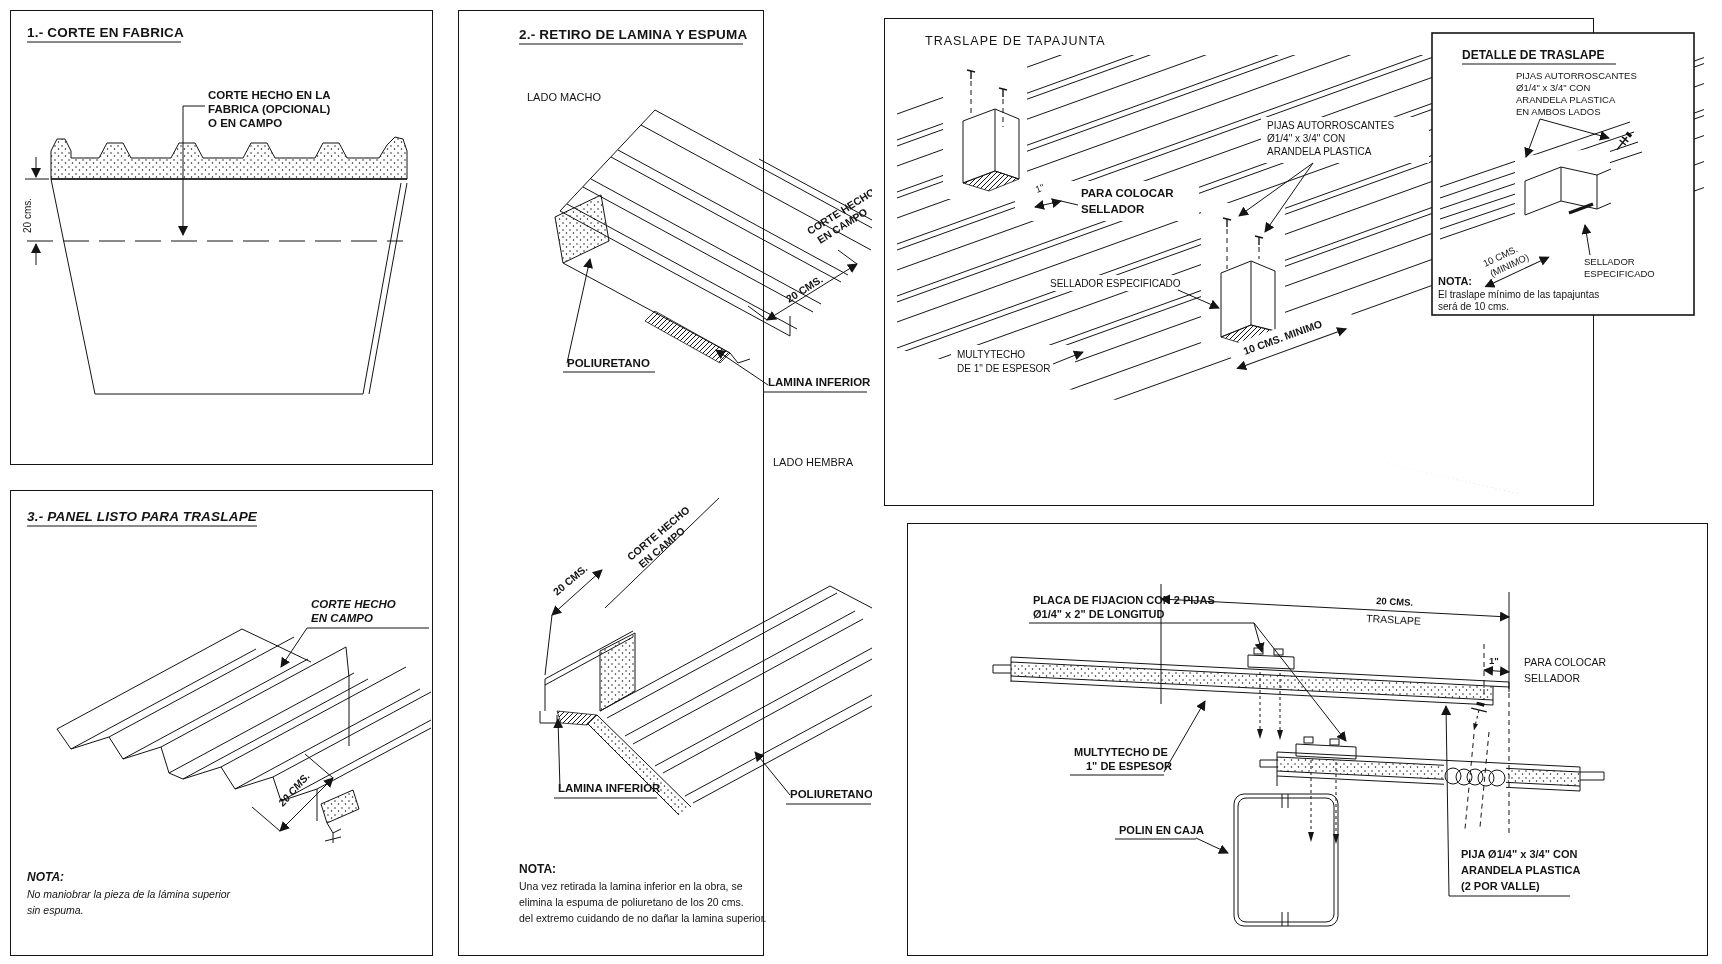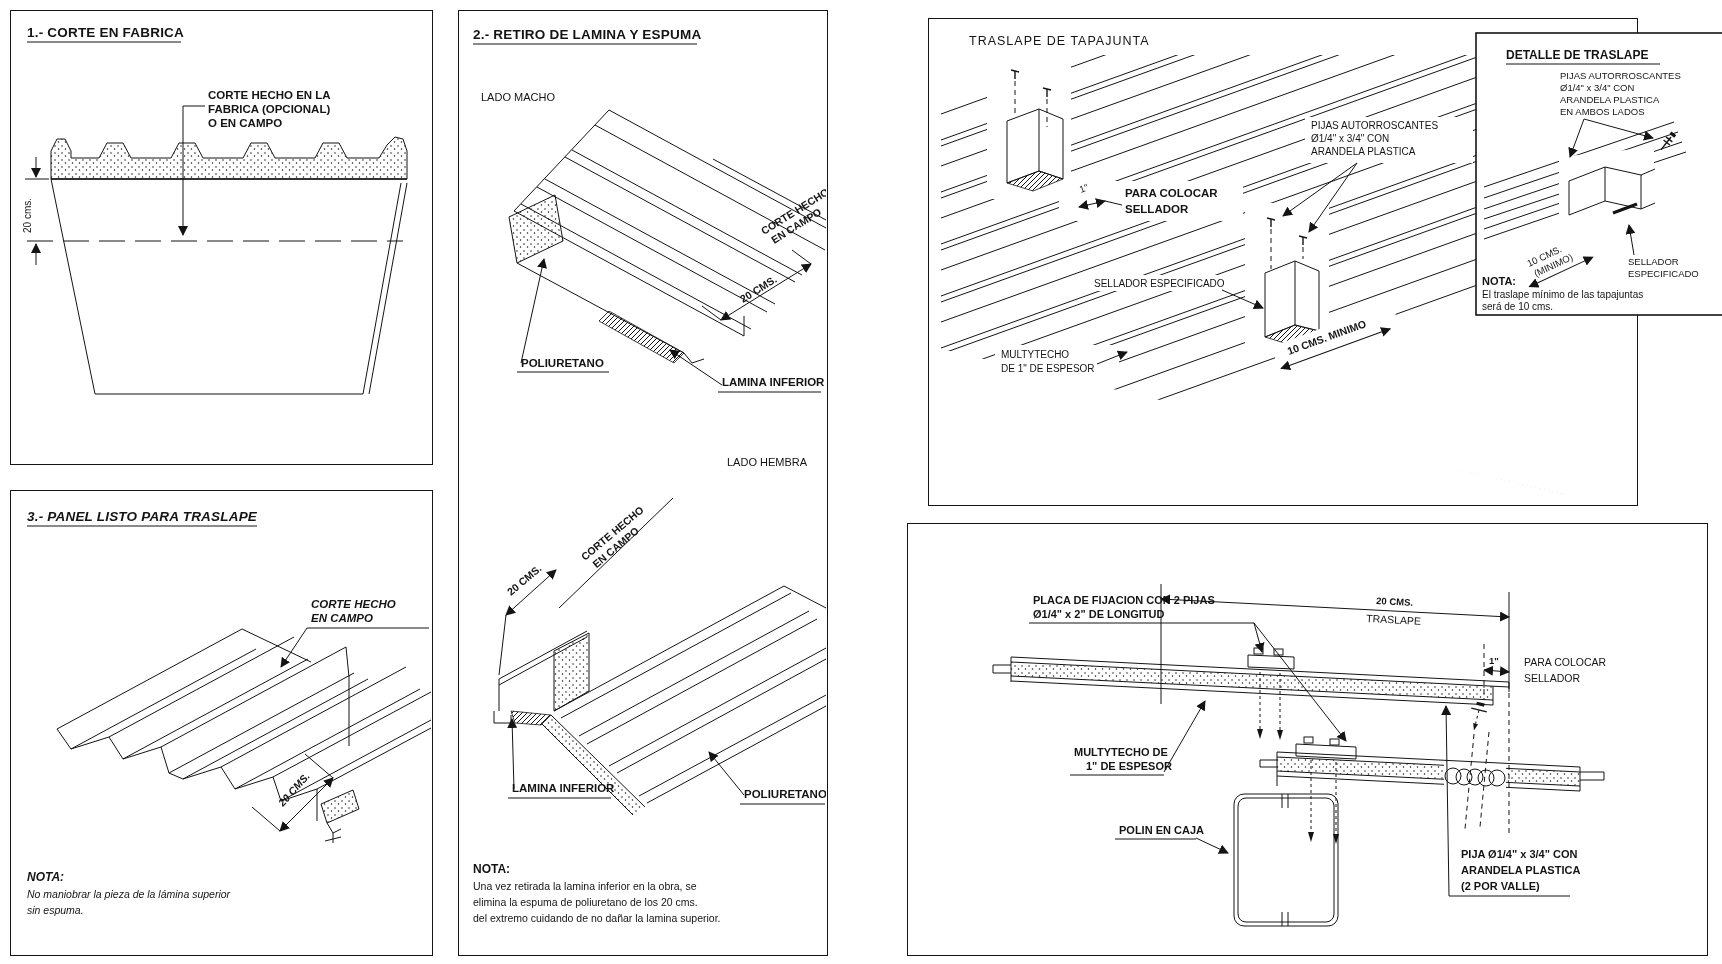--- a/index.html
+++ b/index.html
@@ -119,21 +119,21 @@
     </g>
 
     <g>
       <text x="16" y="390" class="t12">NOTA:</text>
       <text x="16" y="407" class="t105">No maniobrar la pieza de la lámina superior</text>
       <text x="16" y="423" class="t105">sin espuma.</text>
     </g>
   </svg>
 </div>
 
-<div class="panel" style="left:458px;top:10px;width:370px;height:946px;">
+<div class="panel" style="left:458px;top:10px;width:306px;height:946px;padding-left:46px;">
   <svg width="367" height="943" viewBox="0 0 367 943">
     <text x="14" y="28" class="t13">2.- RETIRO DE LAMINA Y ESPUMA</text>
     <line x1="14" y1="33" x2="238" y2="33" class="s"></line>
     <text x="22" y="90" class="t11">LADO MACHO</text>
 
     <g>
       <line x1="55" y1="200" x2="150" y2="99" class="s"></line>
       <path class="s" d="M55,200 L285,325 M62,193 L292,318 M78,176 L308,301 M86,168 L316,293
                          M106,146 L336,271 M113,139 L343,264 M136,114 L366,239 M150,99 L367,217"></path>
       <polygon points="50,206 96,184 104,230 58,252" class="fd"></polygon>
@@ -202,21 +202,21 @@
 
     <g>
       <text x="14" y="862" class="t12">NOTA:</text>
       <text x="14" y="879" class="t105">Una vez retirada la lamina inferior en la obra, se</text>
       <text x="14" y="895" class="t105">elimina la espuma de poliuretano de los 20 cms.</text>
       <text x="14" y="911" class="t105">del extremo cuidando de no dañar la lamina superior.</text>
     </g>
   </svg>
 </div>
 
-<div class="panel" style="left:884px;top:18px;width:710px;height:488px;margin-left:44px;">
+<div class="panel" style="left:884px;top:18px;width:710px;height:488px;">
   <svg width="828" height="485" viewBox="0 0 828 485">
     <defs>
       <clipPath id="roofclip">
         <polygon points="12,36 819,36 819,476 640,476 12,330"></polygon>
       </clipPath>
     </defs>
     <text x="40" y="26" style="font-size:12.5px;letter-spacing:1px">TRASLAPE DE TAPAJUNTA</text>
 
     <g clip-path="url(#roofclip)">
       <path class="s" d="M12,95 L840,-203 M12,121 L840,-177 M12,147 L840,-151 M12,173 L840,-125

